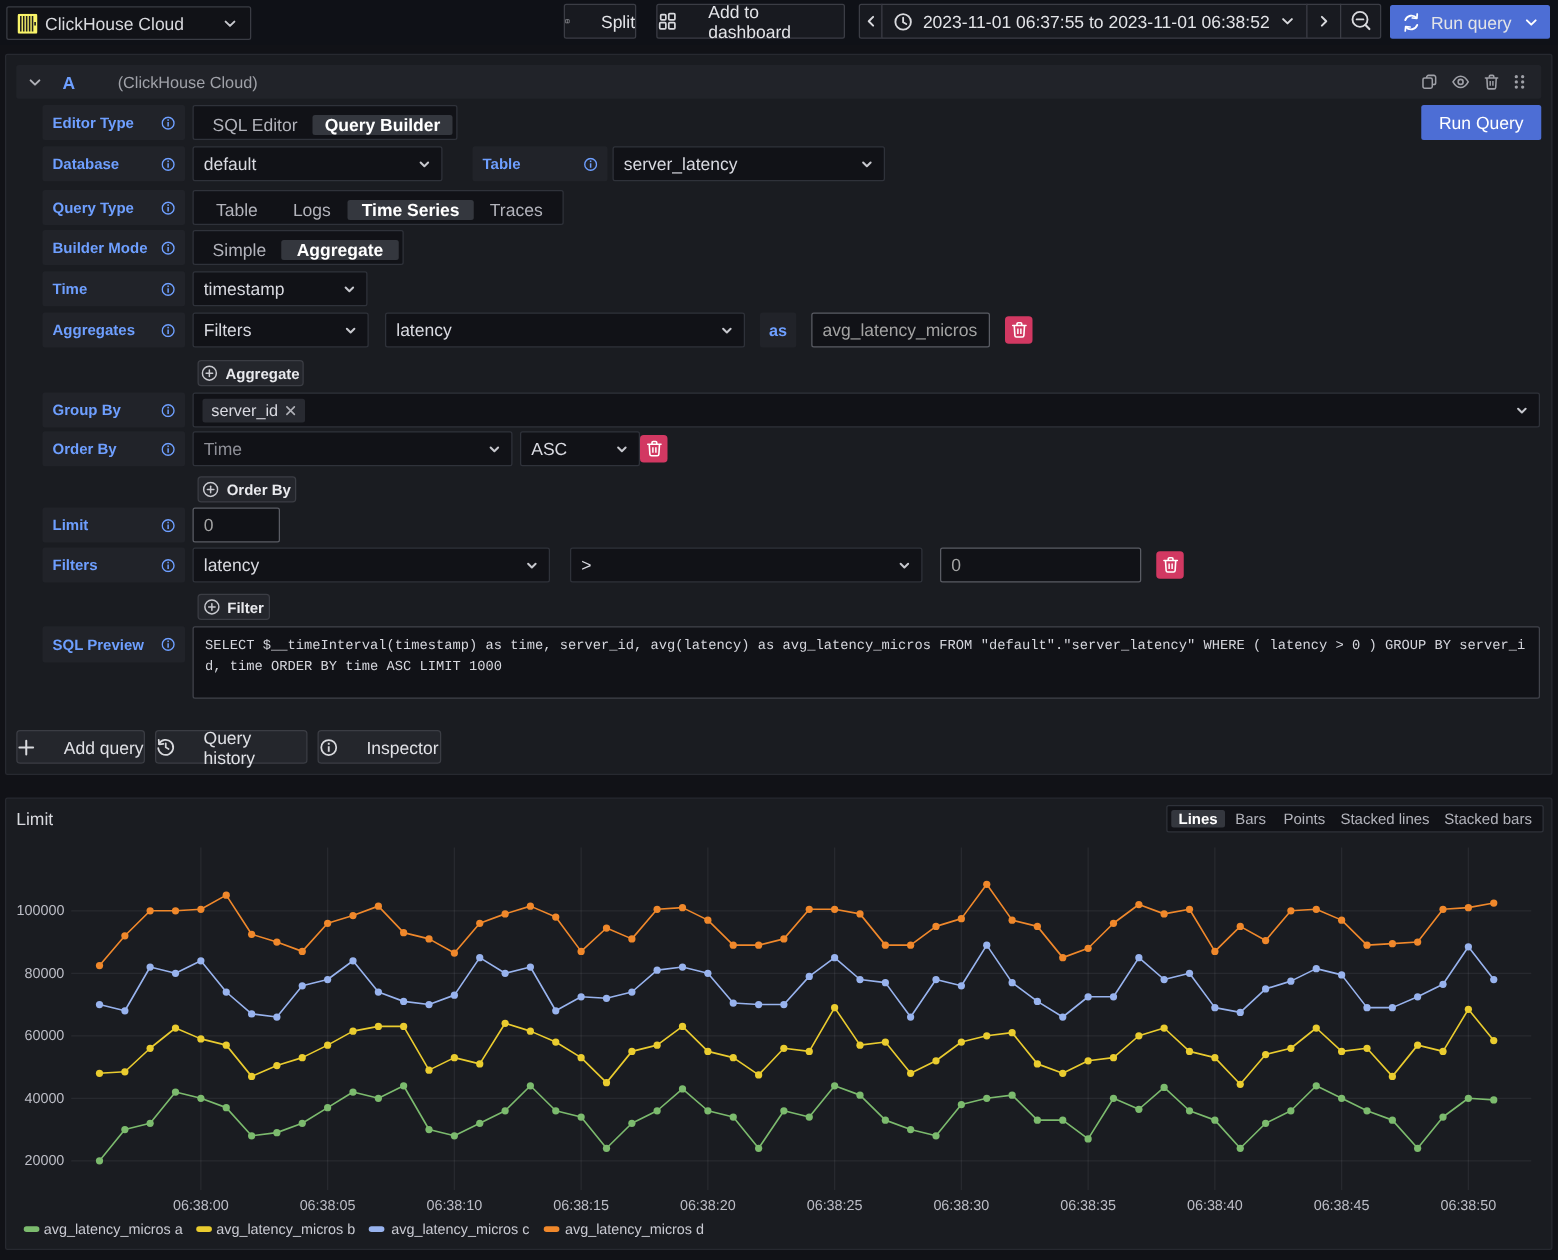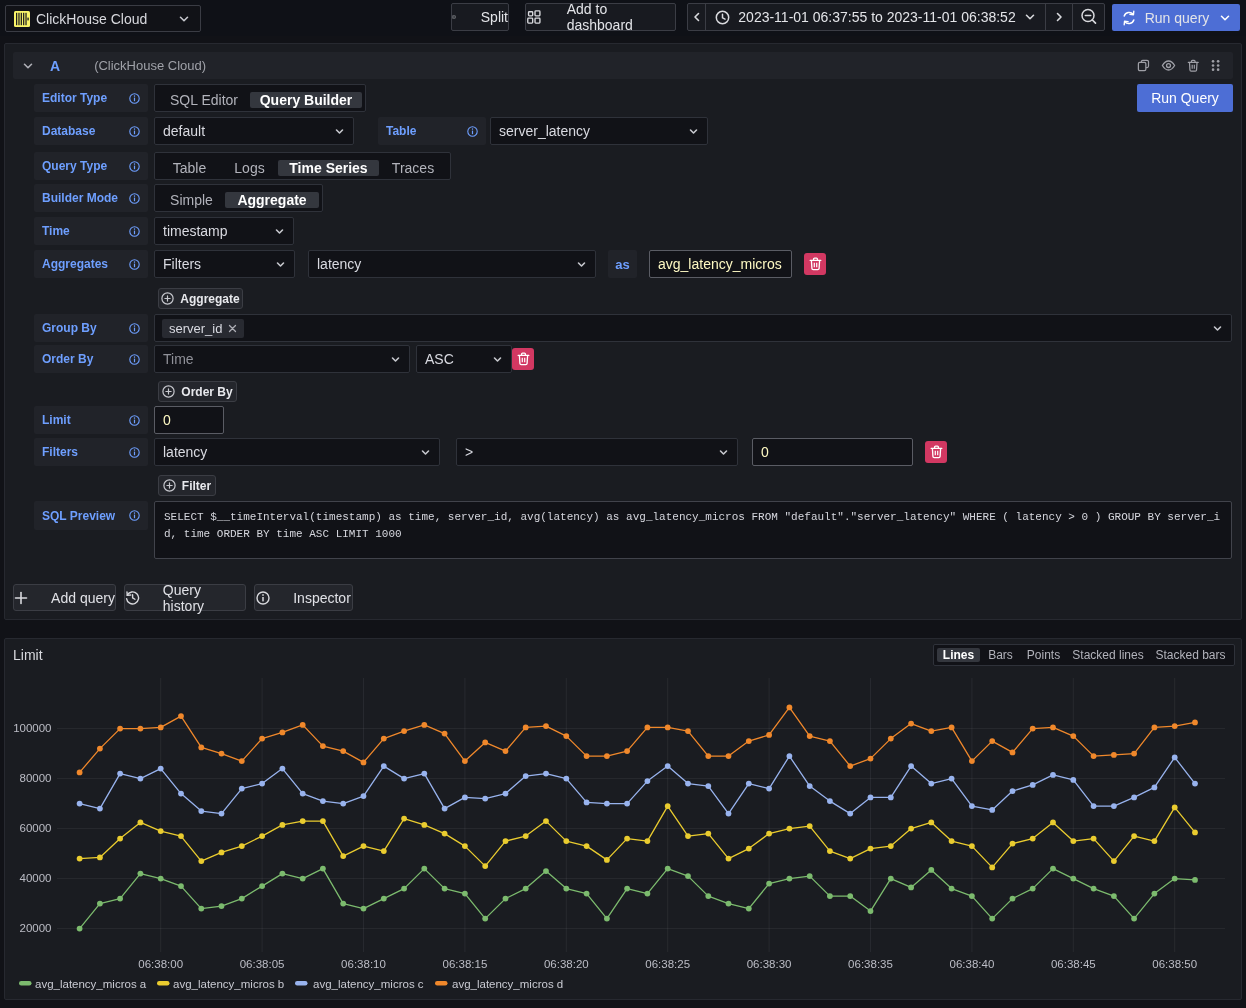--- a/index.html
+++ b/index.html
@@ -5,21 +5,21 @@
 .abs{position:absolute}
 .toolbar{position:absolute;left:0;top:0;width:1246px;height:36px;background:#0f1117}
 .tbtn{position:absolute;display:flex;align-items:center;justify-content:center;gap:25px;border:1px solid #3b3d45;border-radius:2px;background:#181a20;color:#e3e4e8;font-size:14px;font-weight:500}
 .dsp{position:absolute;left:5px;top:5px;width:196px;height:27px;border:1px solid #3a3c44;border-radius:2px;background:#111217;display:flex;align-items:center;color:#d8d9de;font-size:14px;font-weight:500}
 .panel{position:absolute;background:#1a1c21;border:1px solid #272930;border-radius:2px}
 .qhdr{position:absolute;left:13px;top:52px;width:1220px;height:27px;background:#212329;border-radius:2px;display:flex;align-items:center}
 .lbl{position:absolute;background:#212329;border-radius:2px;display:flex;align-items:center;padding-left:8px;color:#6e9fff;font-size:12px;font-weight:700}
 .lblic{position:absolute;right:8px;top:50%;margin-top:-5.5px;line-height:0}
 .sel{position:absolute;background:#111217;border:1px solid #2f323a;border-radius:2px;display:flex;align-items:center;padding-left:8px;font-size:14px}
 .selch{position:absolute;right:8px;top:50%;margin-top:-5.5px;line-height:0}
-.inp{position:absolute;background:#111217;border:1px solid #5a5c64;border-radius:2px;display:flex;align-items:center;padding-left:8px;font-size:14px;color:#fef9c3}
+.inp{position:absolute;background:#111217;border:1px solid #5a5c64;border-radius:2px;display:flex;align-items:center;padding-left:8px;font-size:14px;color:#a3a3a3}
 .radio{position:absolute;background:#111217;border:1px solid #2f323a;border-radius:2px;display:flex;align-items:flex-end;padding:3px}
 .roff{display:flex;align-items:center;justify-content:center;color:#b2b3bb;font-weight:500}
 .ron{display:flex;align-items:center;justify-content:center;color:#ffffff;font-weight:600;background:#34373e;border-radius:2px}
 .trash{position:absolute;background:#D23862;border-radius:3px;display:flex;align-items:center;justify-content:center}
 .gbtn{position:absolute;background:#24262c;border:1px solid #3b3d44;border-radius:3px;display:flex;align-items:center;justify-content:center;gap:6px;color:#e8e9ed;font-weight:600}
 .bbtn{position:absolute;background:#24262c;border:1px solid #3b3d44;border-radius:3px;display:flex;align-items:center;justify-content:center;gap:23px;color:#e0e1e6;font-size:14px;font-weight:500;height:27px}
 .chip{position:absolute;background:#282a31;border-radius:2px;display:flex;align-items:center;gap:6px;color:#d9dae1;font-size:13px;padding:0 7px;height:19px}
 .tick{font-size:11.5px;fill:#bcbdc6;font-family:"Liberation Sans",sans-serif}
 .leg{font-size:11.5px;fill:#c9cad2;font-family:"Liberation Sans",sans-serif}
 .sqlbox{position:absolute;left:154px;top:501px;width:1078px;height:58px;background:#111217;border:1px solid #41434b;border-radius:2px;padding:7px 9px;font-family:"Liberation Mono",monospace;font-size:11px;color:#d5d6dd;line-height:16.5px;white-space:pre-wrap;word-break:break-all}

